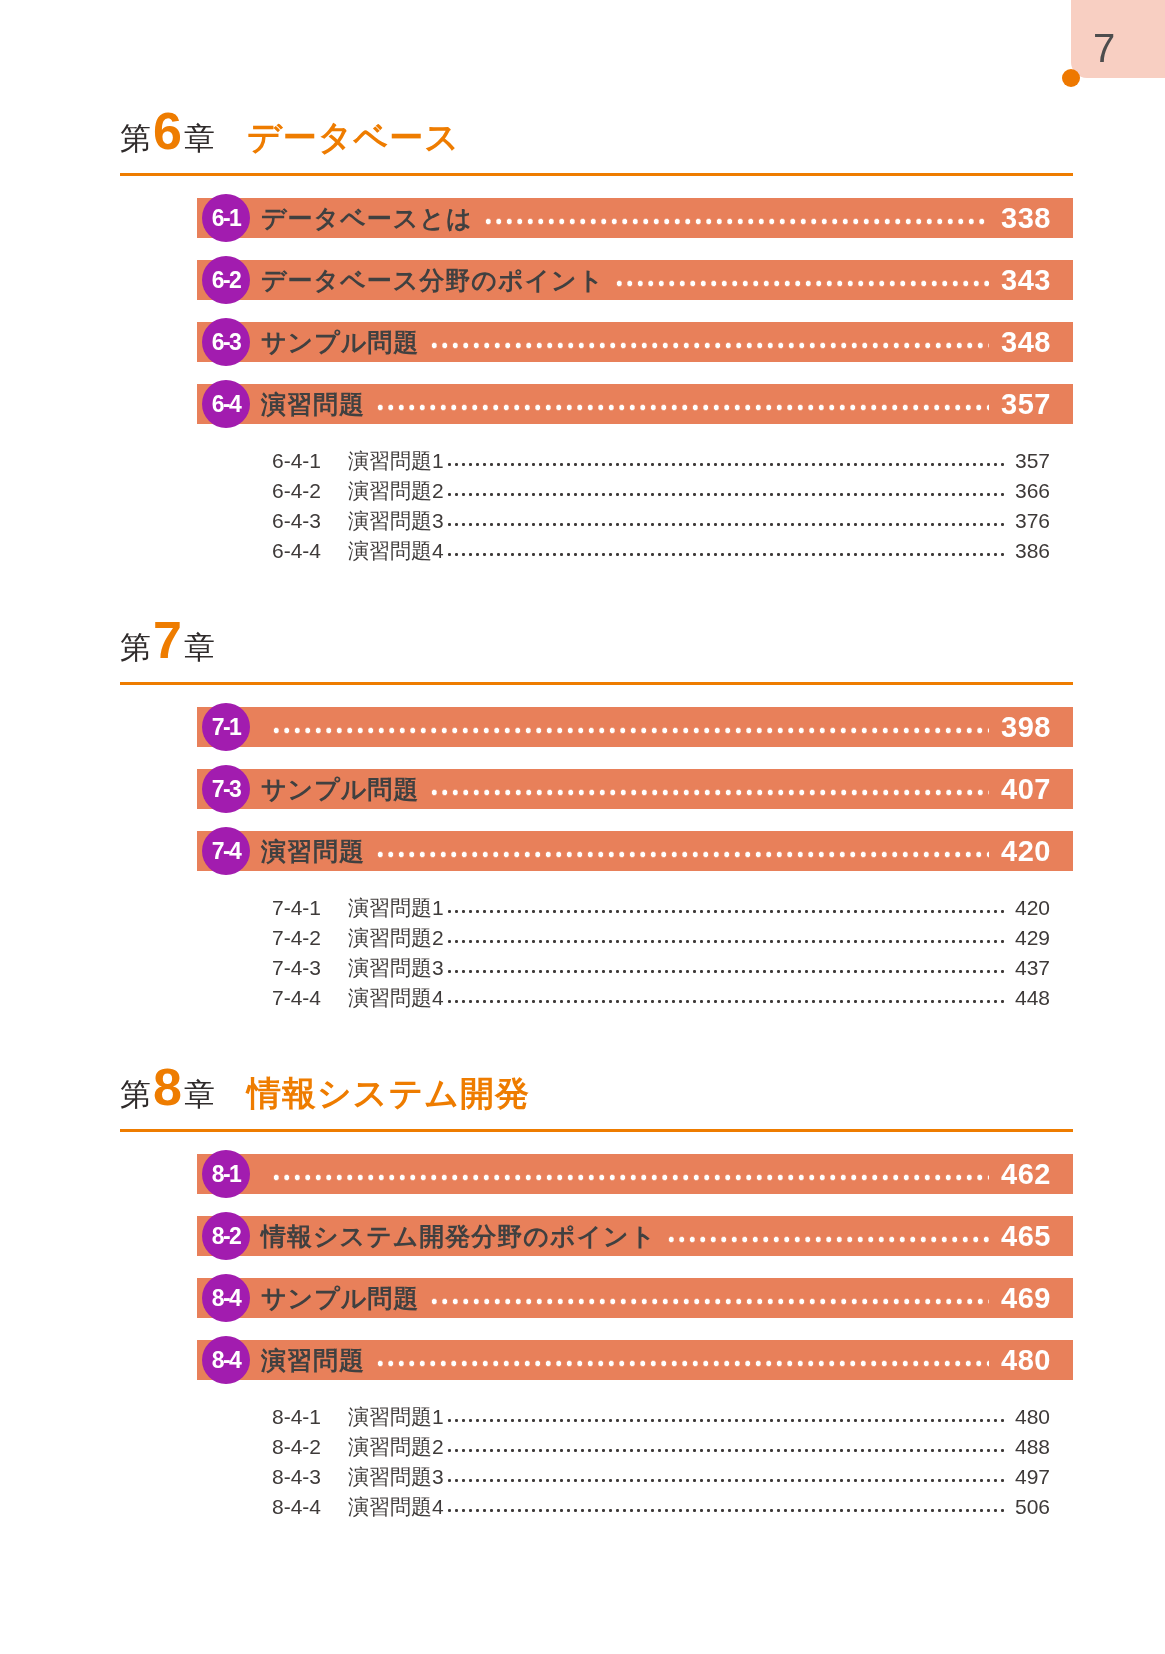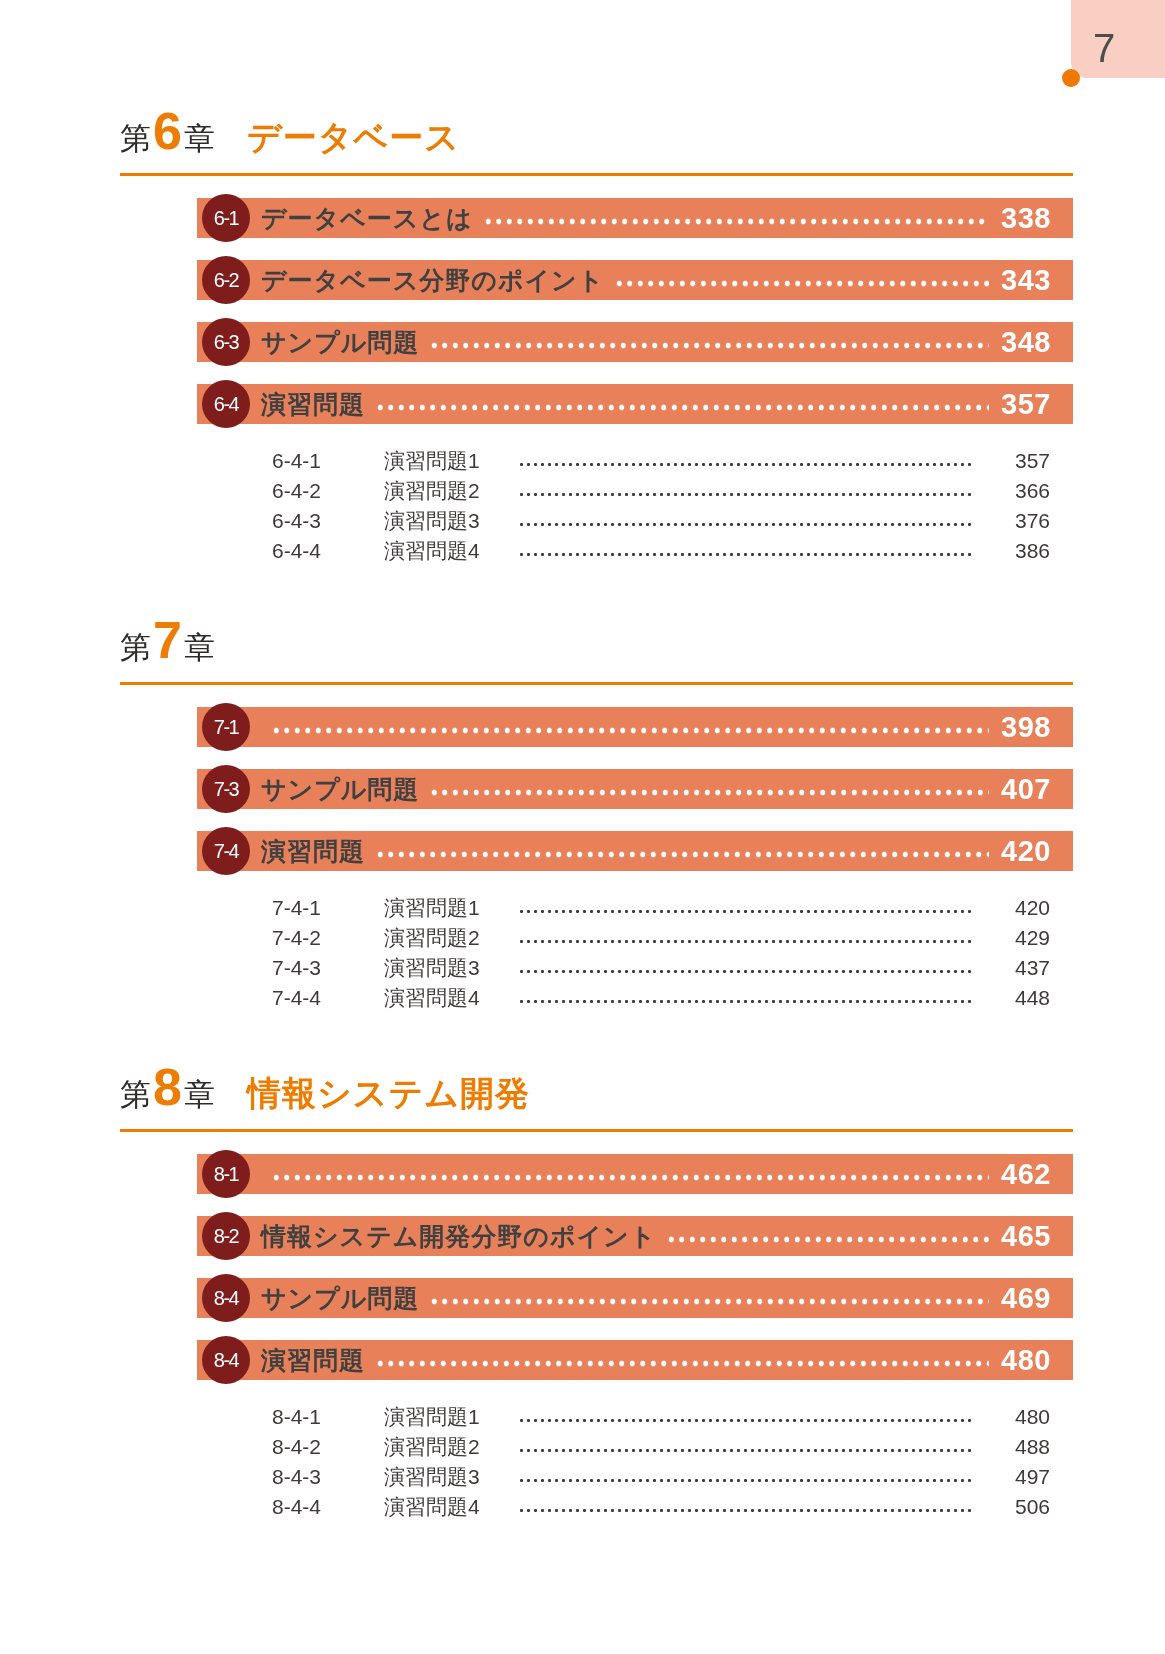--- a/index.html
+++ b/index.html
@@ -32,35 +32,35 @@
   .ch-num{font-size:52px;color:#EE7C00;font-weight:bold;margin:0 2px;}
   .ch-title{font-size:34px;color:#EE7C00;font-weight:bold;margin-left:32px;letter-spacing:1px;}
   .sections{margin-top:22px;margin-left:77px;}
   .section-bar{
     position:relative;height:40px;background:#E8805A;margin-bottom:22px;
     display:flex;align-items:center;box-sizing:border-box;
     padding-left:64px;padding-right:22px;
   }
   .badge{
     position:absolute;left:5px;top:-4px;width:48px;height:48px;border-radius:50%;
-    background:#7f1d1d;color:#ffffff;font-weight:normal;font-size:20px;
+    background:#a21caf;color:#ffffff;font-weight:bold;font-size:23px;
     display:flex;align-items:center;justify-content:center;
     letter-spacing:-1.5px;transform:none;
   }
   .bar-title{
     color:#404040;font-weight:bold;font-size:25px;white-space:nowrap;letter-spacing:1px;
   }
   .bar-leader{
     flex:1;align-self:stretch;margin:0 12px 0 10px;
     background-image:radial-gradient(circle,#ffffff 2.4px,rgba(255,255,255,0) 2.9px);
     background-size:10.5px 10.5px;background-repeat:repeat-x;background-position:0 62%;
   }
   .bar-page{color:#ffffff;font-weight:bold;font-size:29px;letter-spacing:0.5px;}
   .subsections{margin-top:10px;margin-left:152px;width:778px;}
-  .sub-row{display:flex;align-items:center;height:30px;font-size:21px;color:#3E3A39;gap:36px;}
+  .sub-row{display:flex;align-items:center;height:30px;font-size:21px;color:#3E3A39;}
   .sub-id{width:76px;flex:none;}
   .sub-title{white-space:nowrap;}
   .sub-leader{
     flex:1;align-self:stretch;margin:0 7px 0 2px;
     background-image:radial-gradient(circle,#3E3A39 1.3px,rgba(62,58,57,0) 1.7px);
     background-size:7px 7px;background-repeat:repeat-x;background-position:0 66%;
   }
   .sub-page{flex:none;}
 </style>
 </head>

